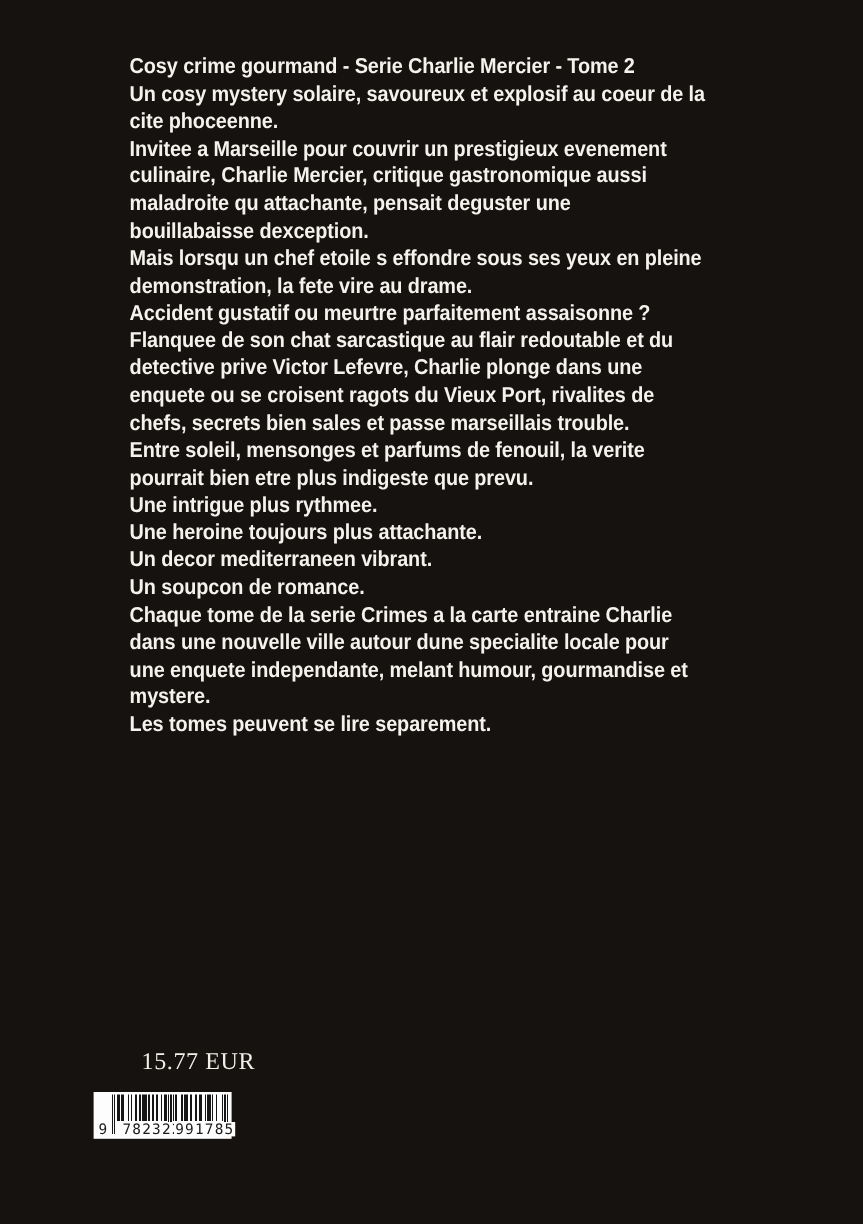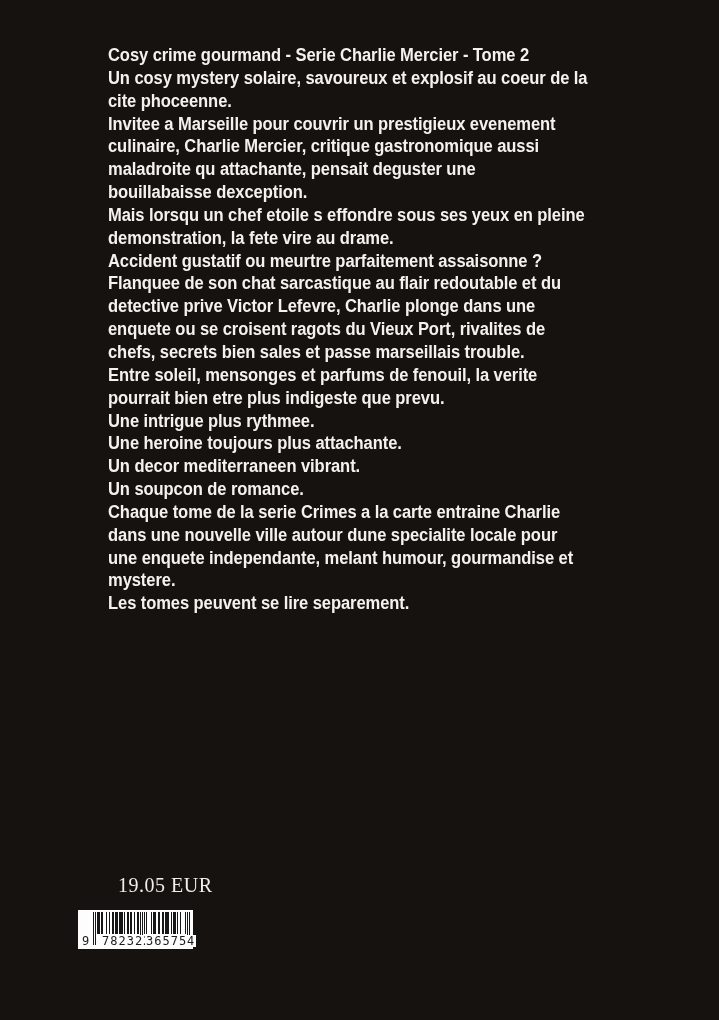--- a/index.html
+++ b/index.html
@@ -97,21 +97,21 @@
 Une intrigue plus rythmee.
 Une heroine toujours plus attachante.
 Un decor mediterraneen vibrant.
 Un soupcon de romance.
 Chaque tome de la serie Crimes a la carte entraine Charlie
 dans une nouvelle ville autour dune specialite locale pour
 une enquete independante, melant humour, gourmandise et
 mystere.
 Les tomes peuvent se lire separement.</div>
 
-  <div class="price">19.05 EUR</div>
+  <div class="price">15.77 EUR</div>
 
   <div class="barcode-box">
     <svg class="barcode-bars" id="barcode-svg" viewBox="0 0 95 31" preserveAspectRatio="none" shape-rendering="crispEdges">
         <rect x="0" y="0" width="1" height="31" fill="#161616"></rect>
         <rect x="2" y="0" width="1" height="31" fill="#161616"></rect>
         <rect x="4" y="0" width="1" height="21" fill="#161616"></rect>
         <rect x="5" y="0" width="1" height="21" fill="#161616"></rect>
         <rect x="6" y="0" width="1" height="21" fill="#161616"></rect>
         <rect x="8" y="0" width="1" height="21" fill="#161616"></rect>
         <rect x="9" y="0" width="1" height="21" fill="#161616"></rect>
@@ -154,17 +154,17 @@
         <rect x="80" y="0" width="1" height="21" fill="#161616"></rect>
         <rect x="82" y="0" width="1" height="21" fill="#161616"></rect>
         <rect x="85" y="0" width="1" height="21" fill="#161616"></rect>
         <rect x="90" y="0" width="1" height="21" fill="#161616"></rect>
         <rect x="92" y="0" width="1" height="31" fill="#161616"></rect>
         <rect x="94" y="0" width="1" height="31" fill="#161616"></rect>
       </svg>
     <div class="barcode-digits">
       <span class="bc-lead">9</span>
       <span class="bc-group1">782322</span>
-      <span class="bc-group2">365754</span>
+      <span class="bc-group2">991785</span>
     </div>
   </div>
 
 </div>
 
 </body></html>

